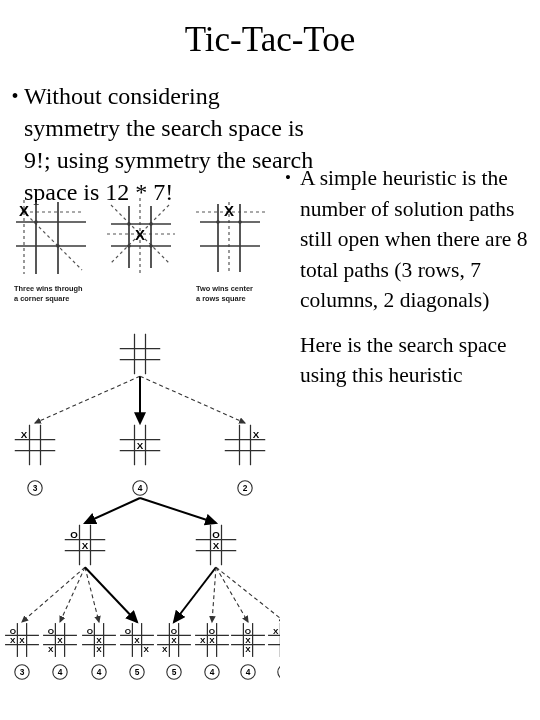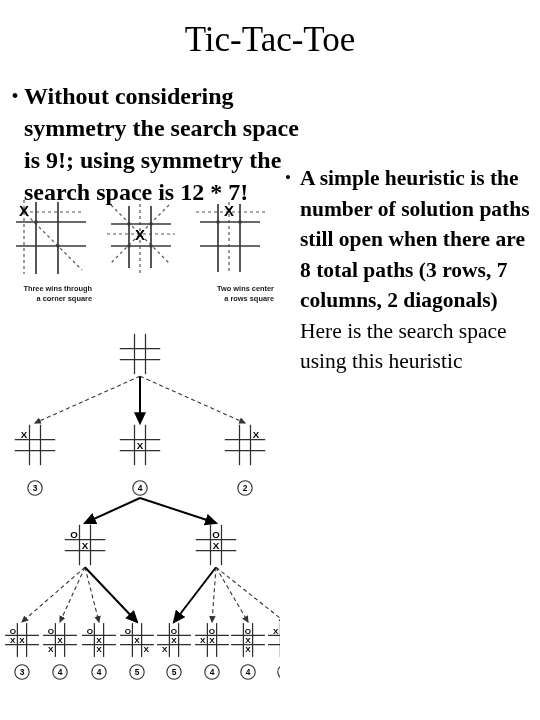--- a/index.html
+++ b/index.html
@@ -26,39 +26,39 @@
   
   .left-text{
     position:absolute;left:6px;top:80px;width:312px;
     font-size:24px;line-height:32px;
   }
   .bullet-row{display:flex;align-items:flex-start;}
   .bullet-dot{
     width:18px;flex:0 0 18px;text-align:center;
     font-size:20px;line-height:32px;
   }
-  .bullet-body{flex:1 1 auto;font-weight:bold;}
+  .bullet-body{flex:1 1 auto;}
 
   
   .right-text{
     position:absolute;left:276px;top:163px;width:264px;
     font-size:21.5px;line-height:30.5px;
   }
   .right-text .bullet-dot{
     width:24px;flex:0 0 24px;line-height:30.5px;font-size:17px;
   }
   .para{margin-top:0;}
-  .para.sub{padding-left:24px;}
+  .para.sub{padding-left:24px;margin-top:14px;}
 
   
   .winfig{position:absolute;left:2px;top:188px;width:268px;height:134px;}
   .winpanel{position:absolute;top:0;width:86px;height:134px;}
   .winpanel .cap{
-    position:absolute;left:0;top:96px;width:86px;
-    text-align:right;
+    position:absolute;left:8px;top:96px;width:86px;
+    text-align:left;
     font-family:"Liberation Sans","DejaVu Sans",sans-serif;
     font-size:7.4px;line-height:9.5px;font-weight:bold;
     color:#1a1a1a;
   }
   .winsvg{position:absolute;left:0;top:0;}
 
   
   .tree{position:absolute;left:0px;top:330px;width:280px;height:390px;}
   .treesvg{position:absolute;left:0;top:0;}
 </style>

